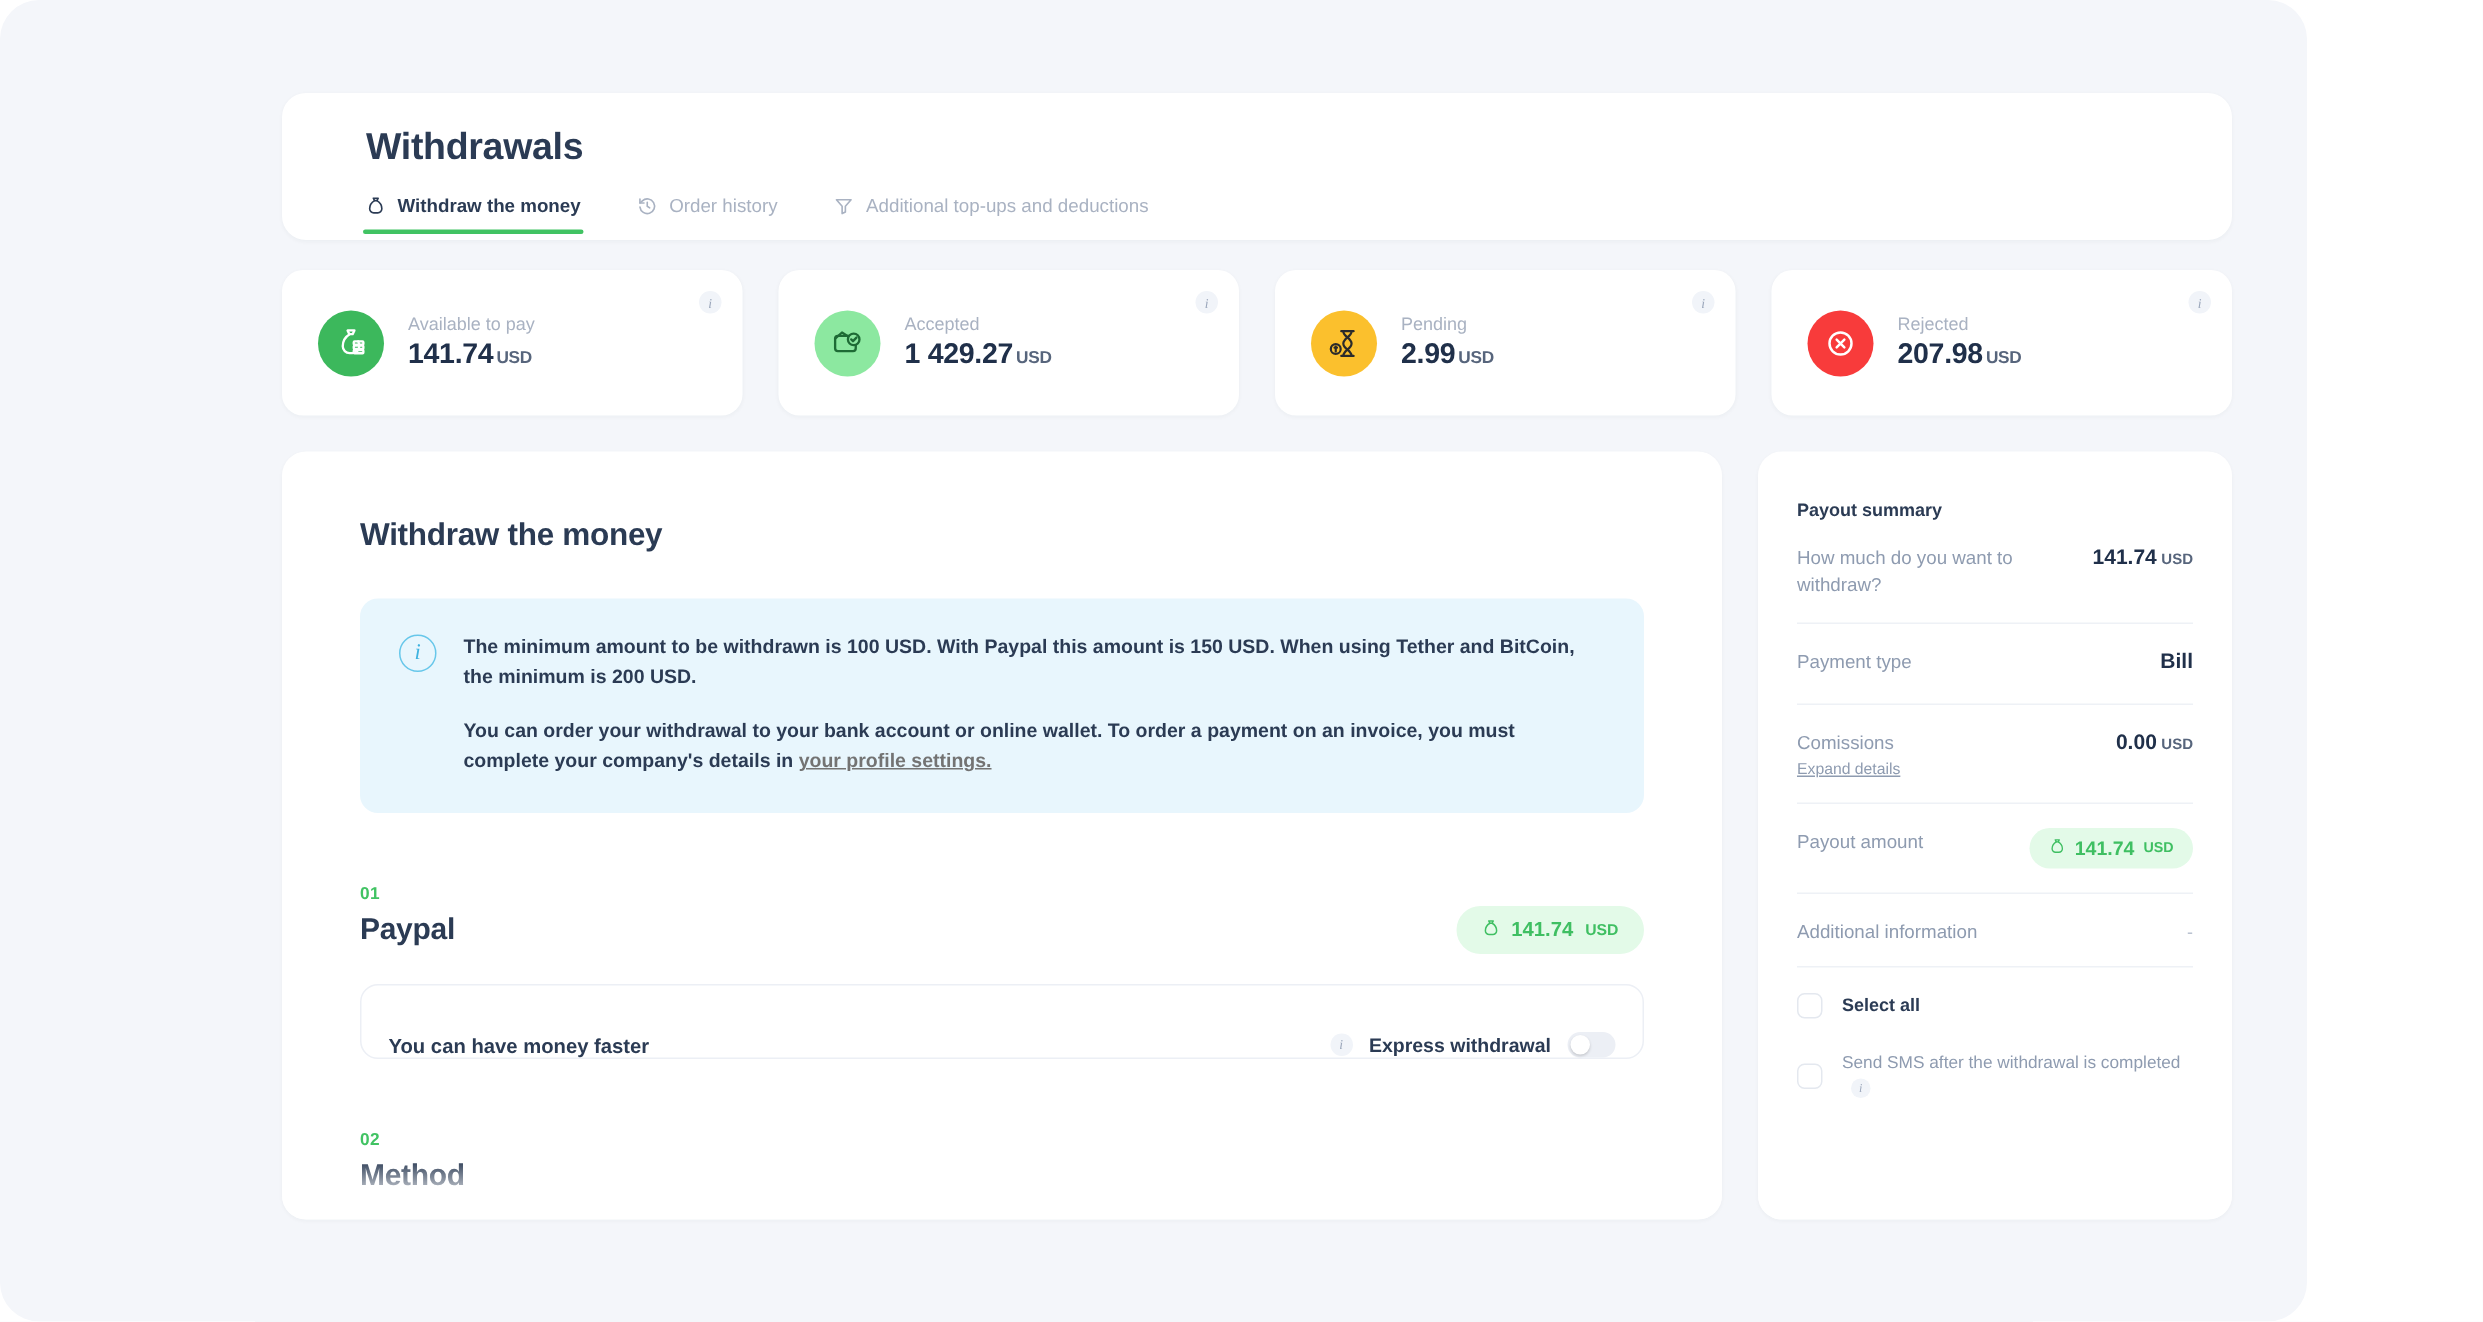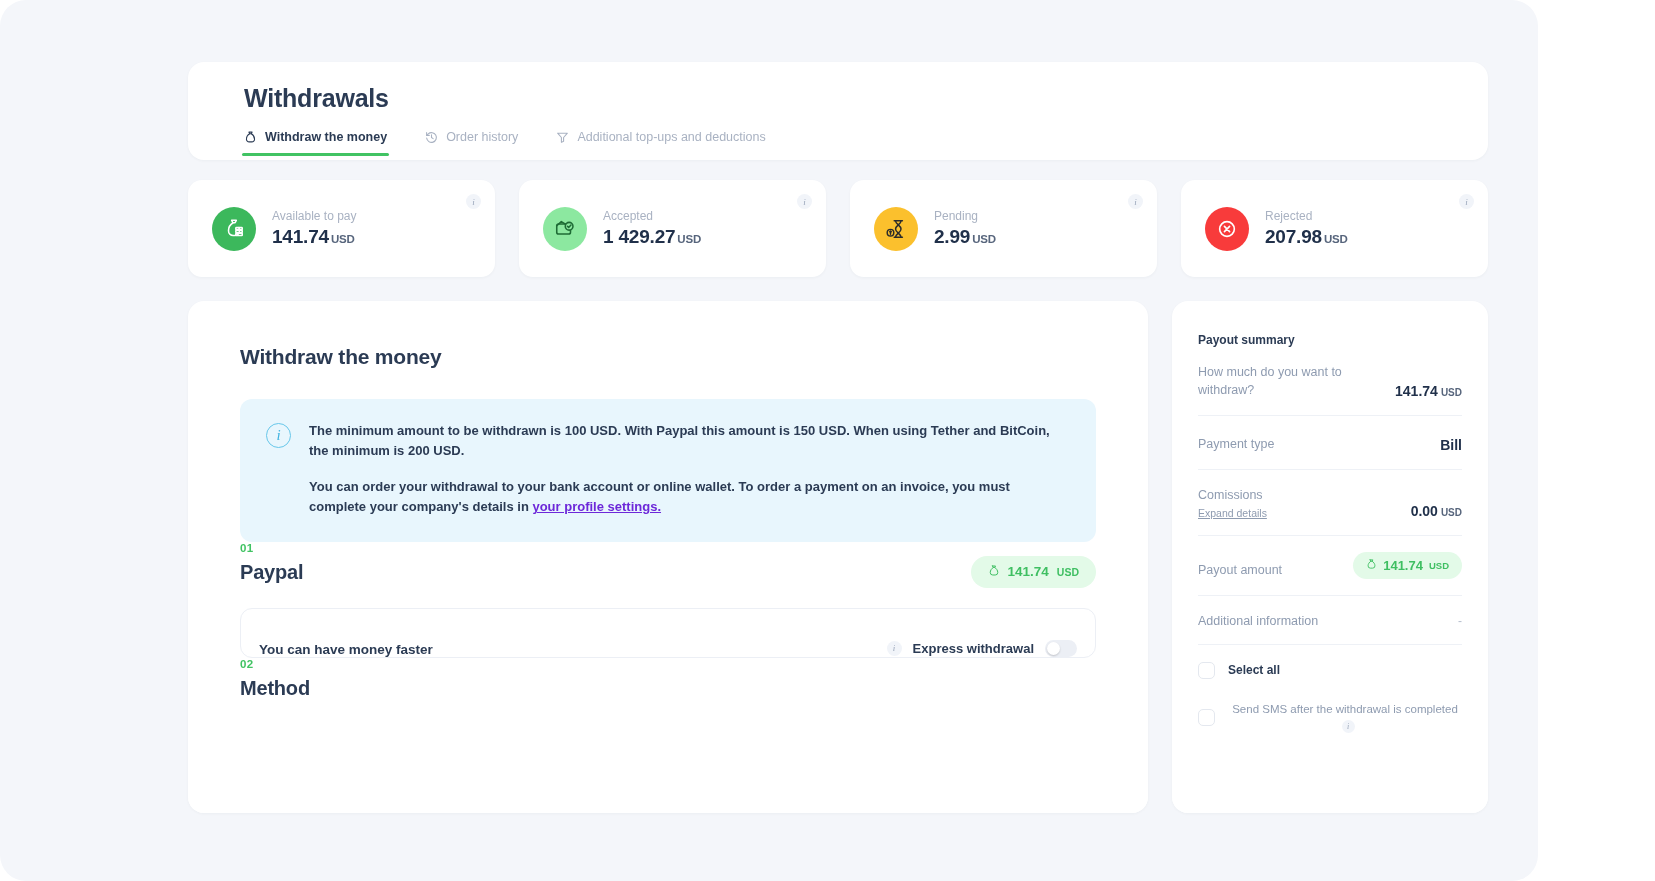--- a/index.html
+++ b/index.html
@@ -163,23 +163,23 @@
     color: #3fb3e0;
     font-family: "Liberation Serif", serif;
     font-style: italic;
     font-size: 15px;
     display: flex; align-items: center; justify-content: center;
     flex-shrink: 0;
     margin-top: 2px;
   }
   .notice-body { font-size: 13px; line-height: 1.55; color: #2b3b54; font-weight: bold; }
   .notice-body p + p { margin-top: 16px; }
-  .notice-link { color: #6d28d9; text-decoration: underline; cursor: pointer; }
-
-  .step { position: relative; }
+  .notice-link { color: #737373; text-decoration: underline; cursor: pointer; }
+
+  .step { margin-top: 48px; position: relative; }
   .step-num {
     font-size: 11.5px;
     font-weight: bold;
     color: #41c363;
     letter-spacing: 0.3px;
   }
   .step-name {
     font-size: 20px;
     font-weight: bold;
     color: #2b3b54;
@@ -242,21 +242,21 @@
     overflow: hidden;
     box-shadow: 0 1px 3px rgba(31,45,61,.04);
   }
   .side-title {
     font-size: 12px;
     font-weight: bold;
     color: #2b3b54;
   }
   .sum-row {
     display: flex;
-    align-items: flex-end;
+    align-items: flex-start;
     justify-content: space-between;
     gap: 8px;
     padding: 16px 0;
     border-bottom: 1px solid #eef1f6;
     min-height: 54px;
   }
   .sum-row:first-of-type { margin-top: 14px; }
   .sum-label {
     font-size: 12.5px;
     color: #8e9bb0;
@@ -308,21 +308,21 @@
     padding: 11px 0;
   }
   .cbox {
     width: 17px; height: 17px;
     border: 1px solid #e4e8ef;
     border-radius: 5px;
     flex-shrink: 0;
     cursor: pointer;
     background: #fff;
   }
-  .check-text { font-size: 11.5px; color: #8e9bb0; line-height: 1.4; text-align: center; }
+  .check-text { font-size: 11.5px; color: #8e9bb0; line-height: 1.4; }
   .check-row.bold .check-text { color: #2b3b54; font-weight: bold; font-size: 12px; }
   .mini-i {
     width: 13px; height: 13px;
     border-radius: 50%;
     background: #f1f4f9;
     color: #9aa6ba;
     font-size: 8px;
     font-style: italic;
     font-family: "Liberation Serif", serif;
     display: inline-flex;

